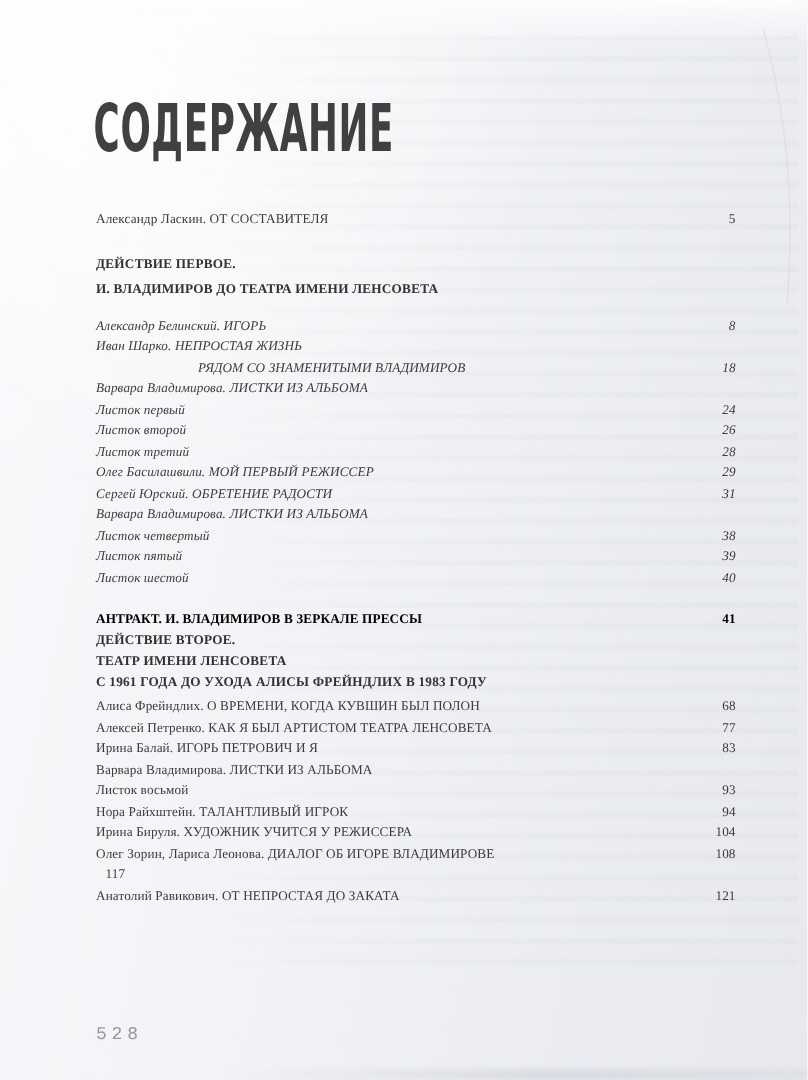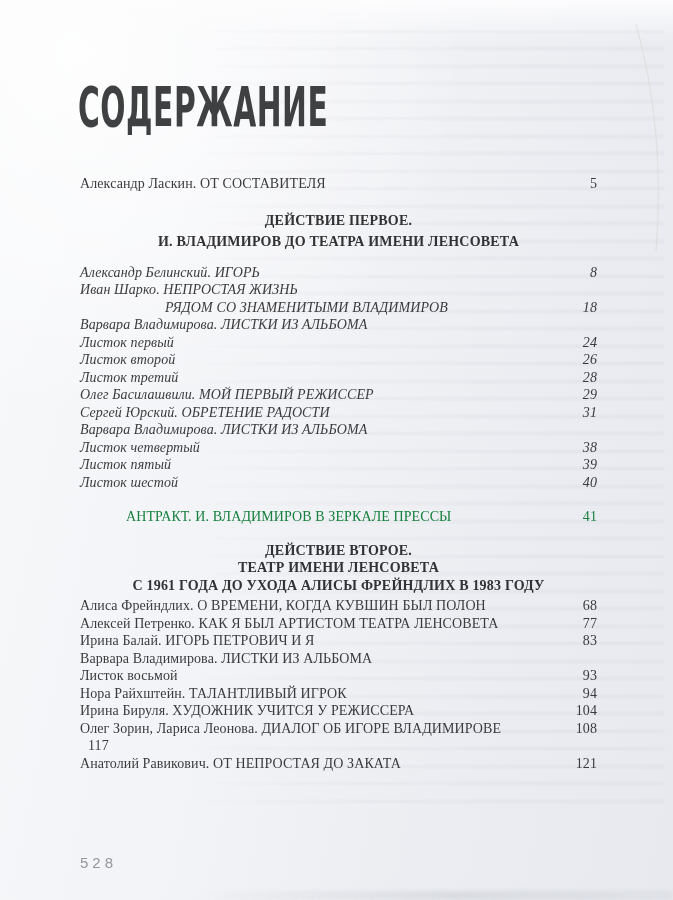--- a/index.html
+++ b/index.html
@@ -35,37 +35,37 @@
   
   .title{
     position:absolute;left:78px;top:80px;
     font-family:"DejaVu Sans", sans-serif;
     font-weight:bold;font-size:55px;line-height:1;
     color:#3e4042;letter-spacing:1px;white-space:nowrap;
     transform:scaleX(.54);transform-origin:0 50%;
   }
   
   .toc{
-    position:absolute;left:80px;right:76px;top:175px;
-    font-size:14px;line-height:17.5px;color:#3b3b3e;letter-spacing:.1px;
+    position:absolute;left:80px;right:60px;top:175px;
+    font-size:11px;line-height:17.5px;color:#3b3b3e;letter-spacing:.1px;
   }
   .row{display:flex;justify-content:space-between;align-items:baseline;height:17.5px;}
   .row .t{white-space:nowrap;}
   .row .pg{white-space:nowrap;padding-left:8px;}
   .row.indent .t{padding-left:85px;}
-  .h-center{text-align:center;font-weight:bold;color:#323235;letter-spacing:.2px;}
+  .h-center{font-weight:bold;color:#323235;letter-spacing:.2px;}
   .h1{margin-top:17px;line-height:21.5px;}
-  .h2{margin-top:16px;line-height:17.5px;}
+  .h2{line-height:17.5px;}
   .entries{margin-top:11px;font-style:italic;}
   .front-row{margin-top:0;}
-  .intermission{margin-top:17px;font-weight:normal;color:#15803d;margin-left:46px;}
+  .intermission{margin-top:17px;font-weight:bold;color:#000000;}
   .entries2{margin-top:3px;}
   .folio{
     position:absolute;left:80px;top:854px;
-    font-family:Liberation Sans, sans-serif;
+    font-family:Liberation Mono, monospace;
     font-size:15px;letter-spacing:4px;color:#94979c;
   }
 </style>
 </head>
 <body>
 
 <div class="photo">
   <div class="ghost"></div>
   <svg class="crease" width="80" height="260" viewBox="0 0 80 260">
     <path d="M43,24 C62,92 70,165 63,252" stroke="#d9d7d3" stroke-width="1.2" fill="none" opacity="0.55"></path>

